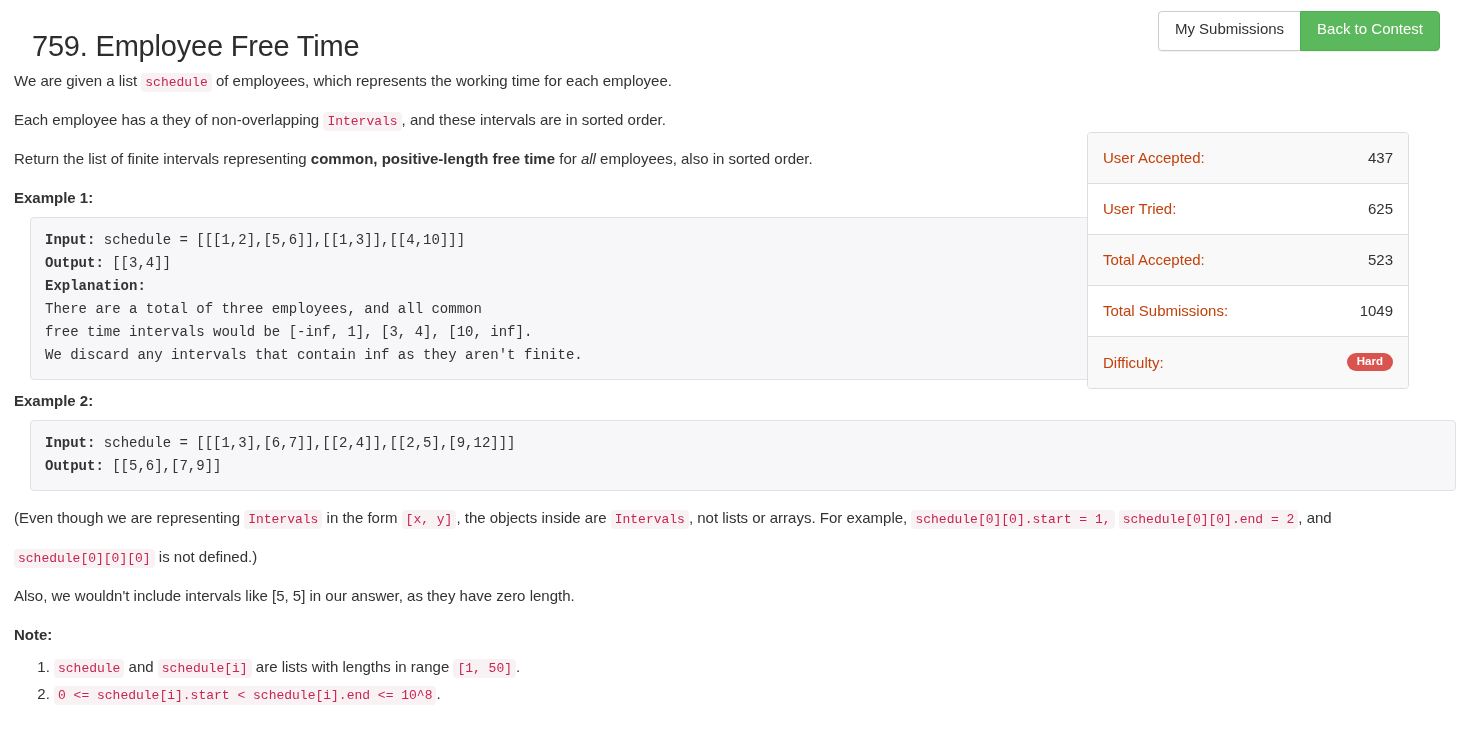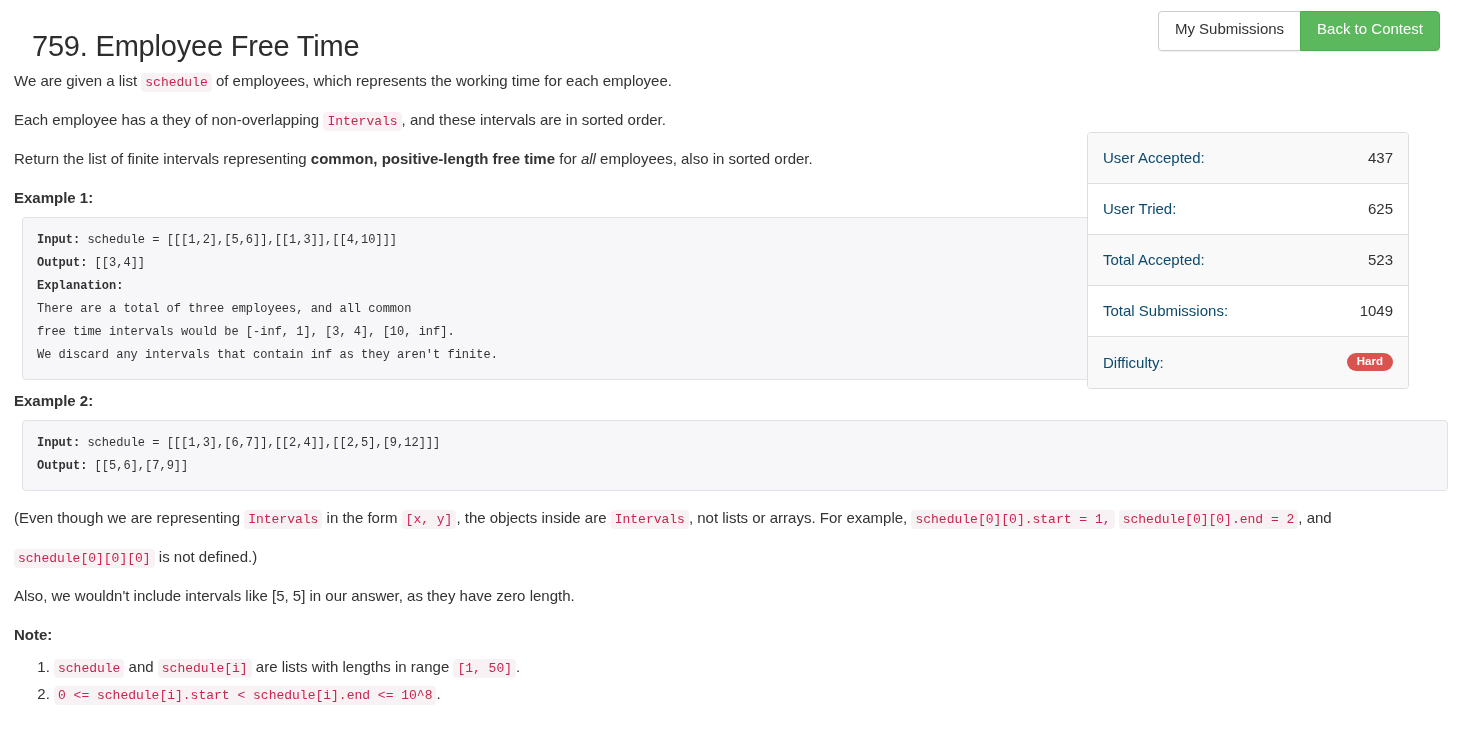--- a/index.html
+++ b/index.html
@@ -111,23 +111,23 @@
     color: #333333;
     margin: 11px 0 9px 0;
     line-height: 20px;
   }
 
   pre.codeblock {
     background-color: #f7f7f9;
     border: 1px solid #e1e1e8;
     border-radius: 4px;
     padding: 11px 14px 12px 14px;
-    margin: 0 0 0 8px;
+    margin: 0 0 0 16px;
     font-family: "Liberation Mono", monospace;
-    font-size: 12px;
+    font-size: 14px;
     line-height: 23px;
     color: #333333;
     white-space: pre;
     overflow: hidden;
     box-sizing: border-box;
   }
   pre.codeblock b { font-weight: bold; }
   .cb1 { width: 1094px; }
   .cb2 { width: 1426px; }
 
@@ -158,21 +158,21 @@
     padding: 13px 15px 14px 15px;
     font-size: 15px;
     color: #333333;
     border-bottom: 1px solid #dddddd;
     box-sizing: border-box;
     min-height: 51px;
   }
   .stat-row:nth-child(odd) { background: #f9f9f9; }
   .stat-row:nth-child(even) { background: #ffffff; }
   .stat-row:last-child { border-bottom: none; }
-  .stat-label { color: #0c4a6e; }
+  .stat-label { color: #c2410c; }
   .stat-value { color: #333333; }
   .badge-hard {
     background: #d9534f;
     color: #ffffff;
     font-size: 11.5px;
     font-weight: bold;
     border-radius: 10px;
     padding: 3px 10px 4px 10px;
     line-height: 1;
     display: inline-block;

